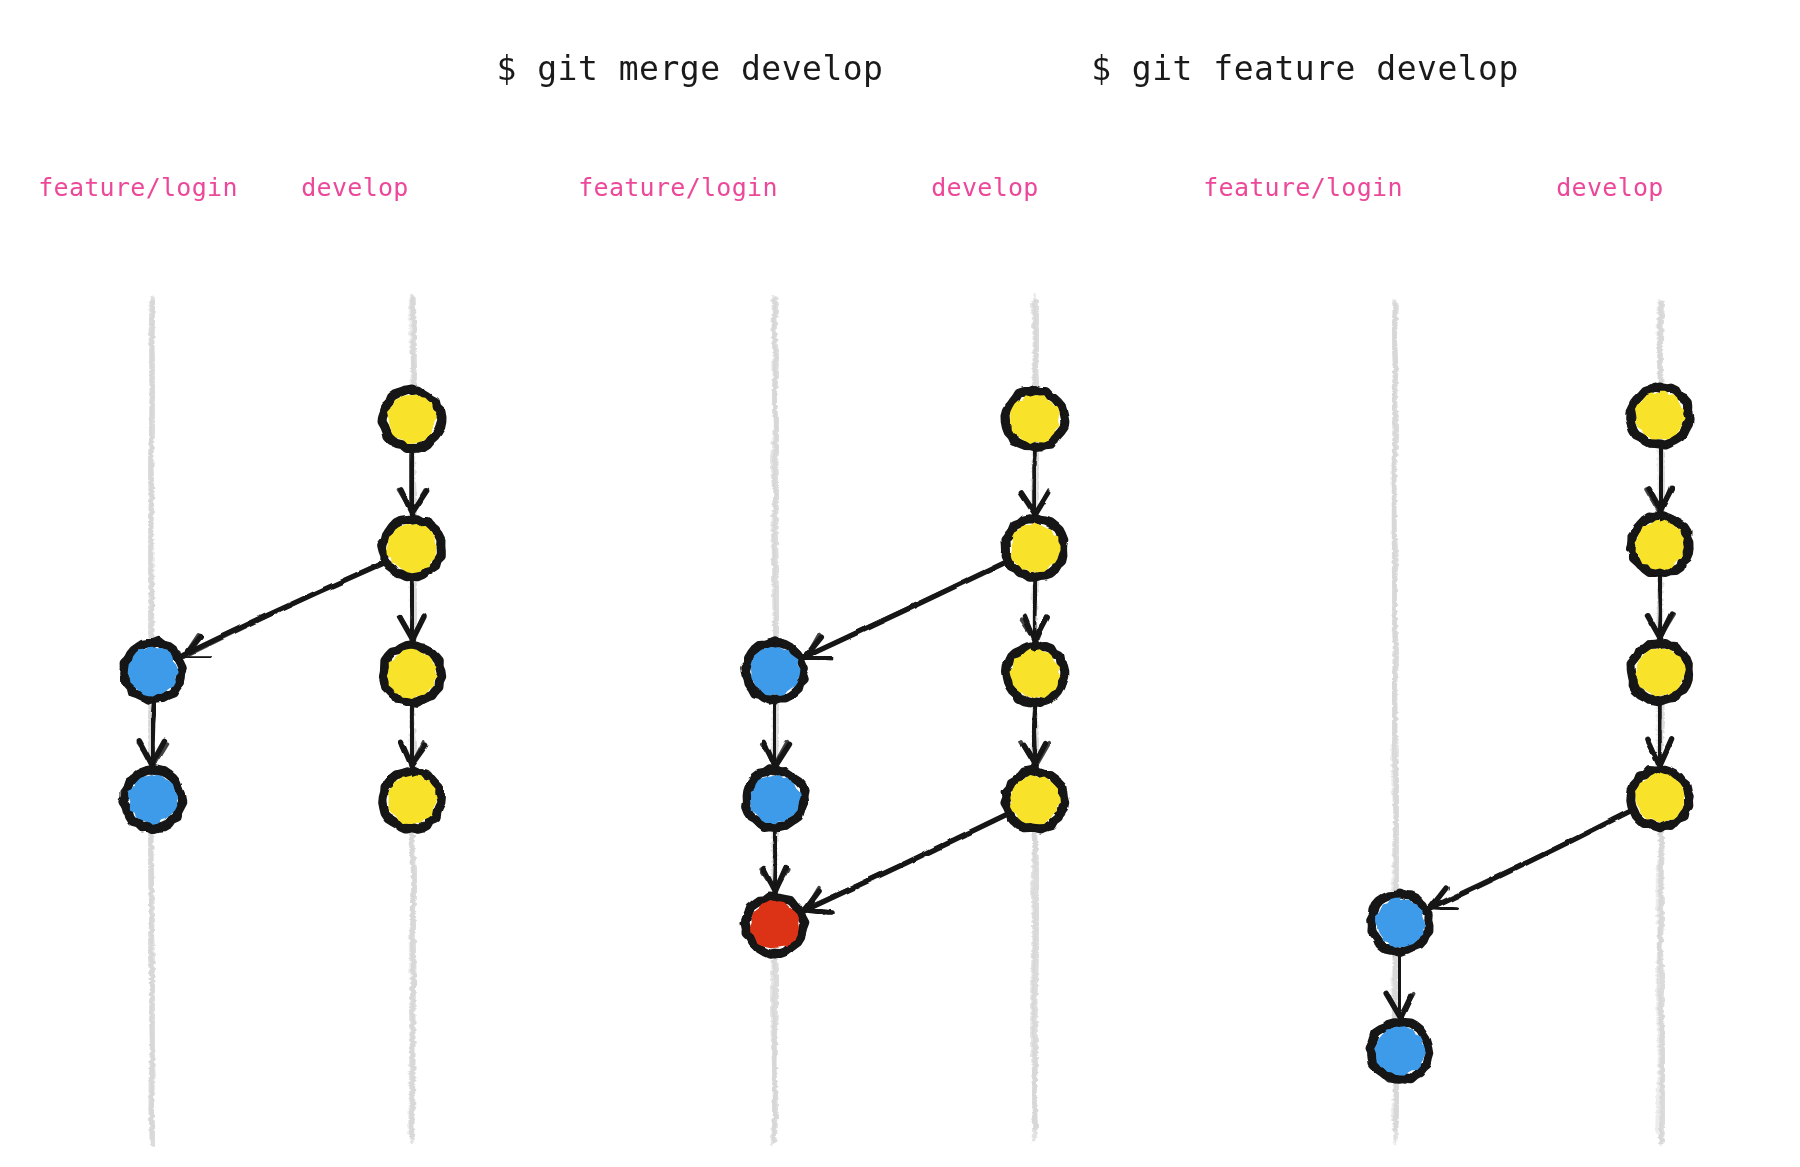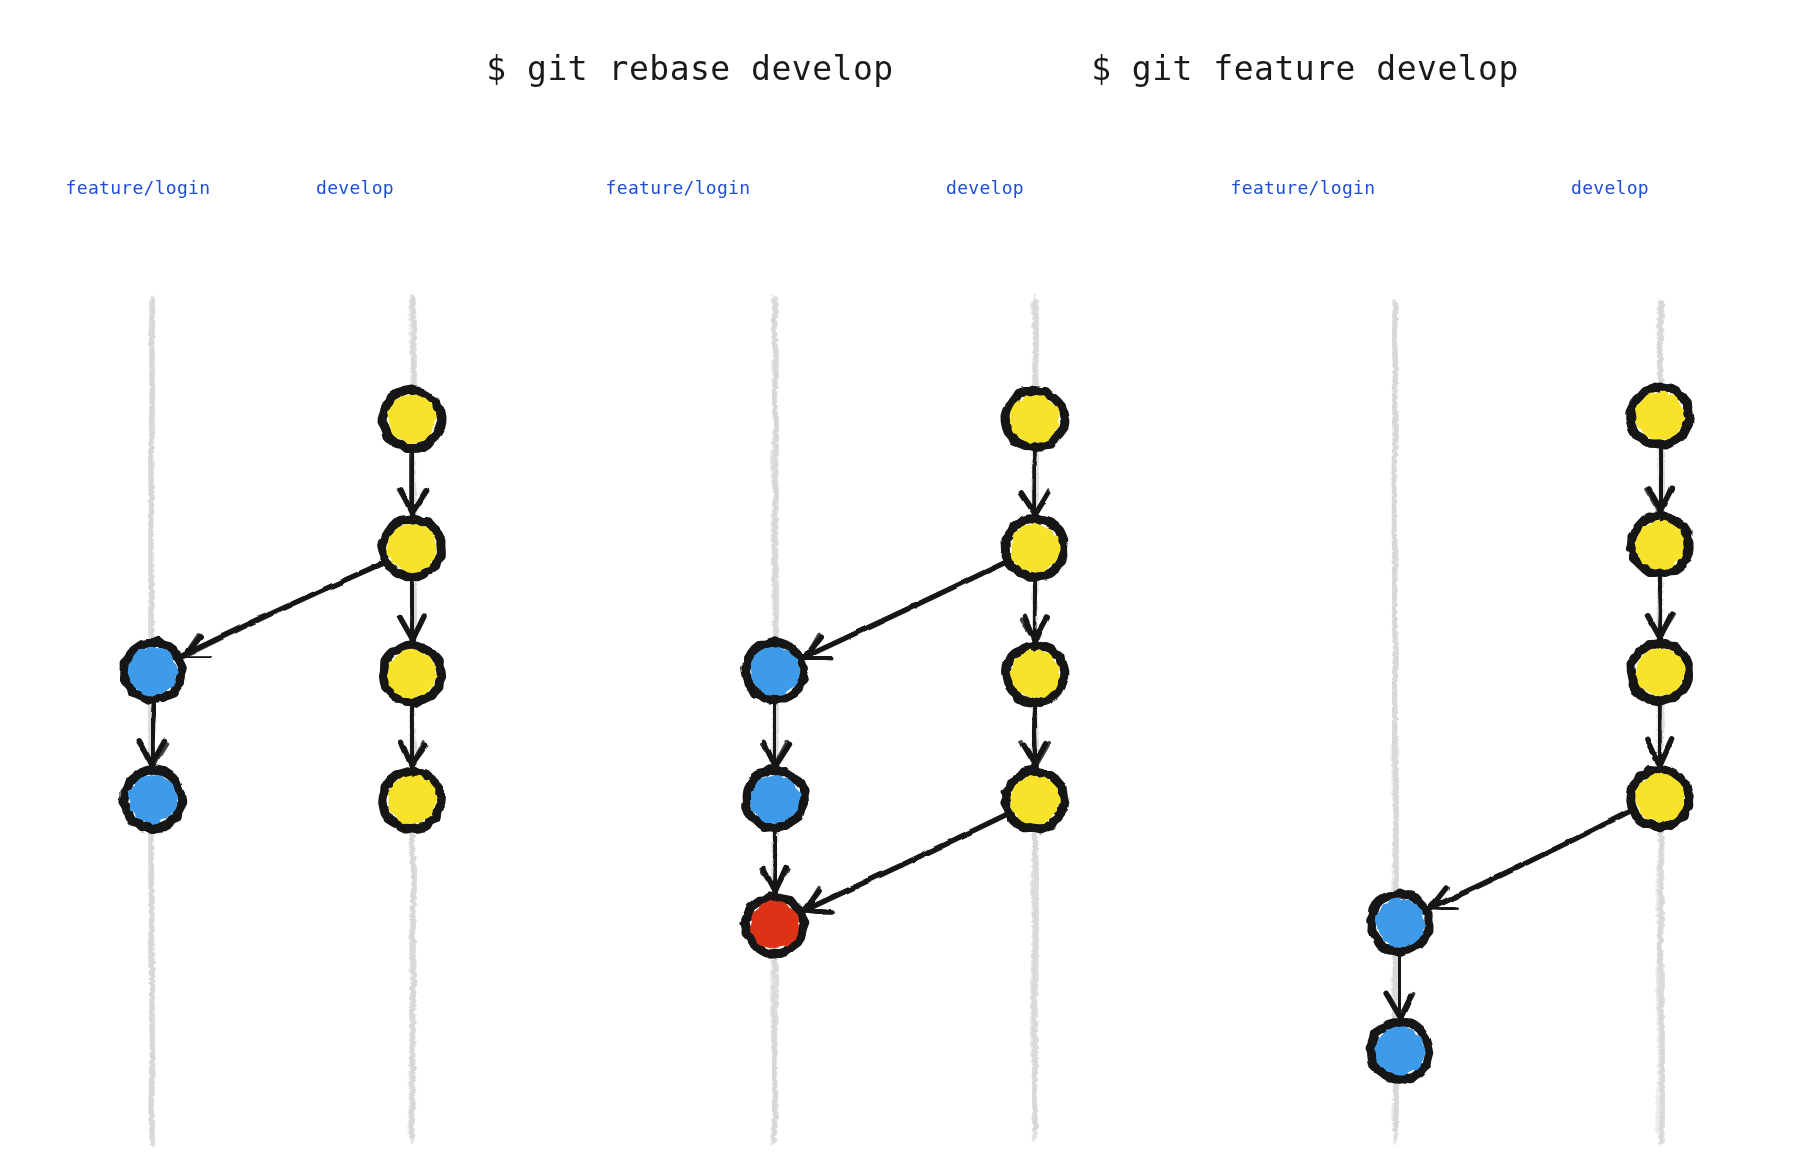--- a/index.html
+++ b/index.html
@@ -31,22 +31,22 @@
     position: absolute;
     font-family: "DejaVu Sans Mono", "Liberation Mono", monospace;
     font-size: 33px;
     color: #1a1a1a;
     white-space: pre;
     letter-spacing: 0.5px;
   }
   .branch-label {
     position: absolute;
     font-family: "DejaVu Sans Mono", "Liberation Mono", monospace;
-    font-size: 18px;
-    color: #1d4ed8;
+    font-size: 25px;
+    color: #ec4899;
     white-space: pre;
     letter-spacing: 0.3px;
   }
 </style>
 </head>
 <body>
 
 <div id="stage">
   <svg id="diagram-svg" viewBox="0 0 1800 1167" xmlns="http://www.w3.org/2000/svg">
     <defs>
@@ -327,20 +327,20 @@
         <g>
           <path d="M 1400.0 1022.5 L 1405.4 1022.6 L 1411.0 1022.9 L 1415.8 1025.7 L 1420.1 1029.2 L 1423.1 1033.7 L 1426.0 1038.2 L 1427.5 1043.2 L 1428.9 1048.4 L 1429.8 1053.7 L 1428.3 1059.0 L 1427.2 1064.4 L 1422.8 1068.1 L 1419.8 1072.5 L 1415.1 1075.1 L 1410.9 1078.8 L 1405.1 1077.8 L 1400.0 1079.2 L 1394.7 1079.0 L 1390.0 1076.5 L 1385.2 1074.7 L 1381.1 1071.5 L 1376.8 1068.4 L 1373.0 1064.3 L 1372.3 1058.8 L 1372.4 1053.5 L 1370.0 1048.2 L 1372.5 1043.2 L 1374.1 1038.2 L 1375.6 1032.8 L 1380.3 1029.7 L 1385.4 1027.6 L 1389.5 1024.2 L 1394.7 1022.7 L 1400.0 1023.0 Z" fill="none" stroke="#161616" stroke-width="9" stroke-linejoin="round" stroke-linecap="round" filter="url(#roughen)"></path>
           <path d="M 1399.6 1022.9 L 1404.9 1023.2 L 1410.4 1023.9 L 1414.8 1027.3 L 1419.7 1029.7 L 1422.2 1034.7 L 1425.4 1038.9 L 1427.9 1043.6 L 1427.8 1049.0 L 1428.8 1054.3 L 1427.9 1059.6 L 1425.8 1064.5 L 1423.6 1069.6 L 1419.1 1072.8 L 1414.8 1076.0 L 1410.1 1078.6 L 1405.1 1080.8 L 1399.6 1079.6 L 1394.2 1080.0 L 1388.7 1079.4 L 1384.7 1075.4 L 1381.2 1071.6 L 1375.7 1069.4 L 1375.0 1063.7 L 1370.9 1059.7 L 1370.1 1054.3 L 1372.1 1049.1 L 1370.7 1043.5 L 1373.6 1038.8 L 1376.6 1034.4 L 1379.9 1030.3 L 1384.5 1027.4 L 1389.6 1026.2 L 1394.1 1022.6 L 1399.6 1023.4 Z" fill="none" stroke="#161616" stroke-width="6" stroke-linejoin="round" stroke-linecap="round" opacity="0.92" filter="url(#roughen)"></path>
           <path d="M 1400.0 1026.7 L 1404.7 1026.2 L 1408.9 1028.3 L 1413.3 1029.8 L 1415.5 1034.1 L 1420.3 1035.8 L 1422.5 1039.9 L 1423.6 1044.3 L 1424.9 1048.7 L 1425.7 1053.4 L 1423.7 1057.7 L 1421.5 1061.6 L 1420.7 1066.4 L 1417.4 1069.9 L 1412.1 1070.3 L 1408.3 1072.3 L 1404.6 1075.4 L 1400.0 1075.6 L 1395.5 1074.8 L 1391.6 1072.5 L 1387.1 1071.7 L 1384.1 1068.3 L 1379.9 1066.0 L 1376.7 1062.5 L 1376.2 1057.7 L 1375.9 1053.2 L 1374.3 1048.6 L 1376.7 1044.4 L 1377.9 1040.1 L 1380.5 1036.4 L 1383.6 1033.2 L 1386.6 1029.6 L 1391.3 1028.7 L 1395.4 1026.6 L 1400.0 1026.9 Z" fill="#3D9BE9" stroke="none" filter="url(#roughen-soft)"></path>
         </g>
       </g>
   </svg>
   <div id="labels-layer">
       <div class="branch-label" style="left: 138px; top: 187px; transform: translate(-50%, -50%);">feature/login</div>
       <div class="branch-label" style="left: 355px; top: 187px; transform: translate(-50%, -50%);">develop</div>
-      <div class="cmd-title" style="left: 690px; top: 68px; transform: translate(-50%, -50%);">$ git rebase develop</div>
+      <div class="cmd-title" style="left: 690px; top: 68px; transform: translate(-50%, -50%);">$ git merge develop</div>
       <div class="branch-label" style="left: 678px; top: 187px; transform: translate(-50%, -50%);">feature/login</div>
       <div class="branch-label" style="left: 985px; top: 187px; transform: translate(-50%, -50%);">develop</div>
       <div class="cmd-title" style="left: 1305px; top: 68px; transform: translate(-50%, -50%);">$ git feature develop</div>
       <div class="branch-label" style="left: 1303px; top: 187px; transform: translate(-50%, -50%);">feature/login</div>
       <div class="branch-label" style="left: 1610px; top: 187px; transform: translate(-50%, -50%);">develop</div>
     </div>
 </div>
 
 </body></html>

